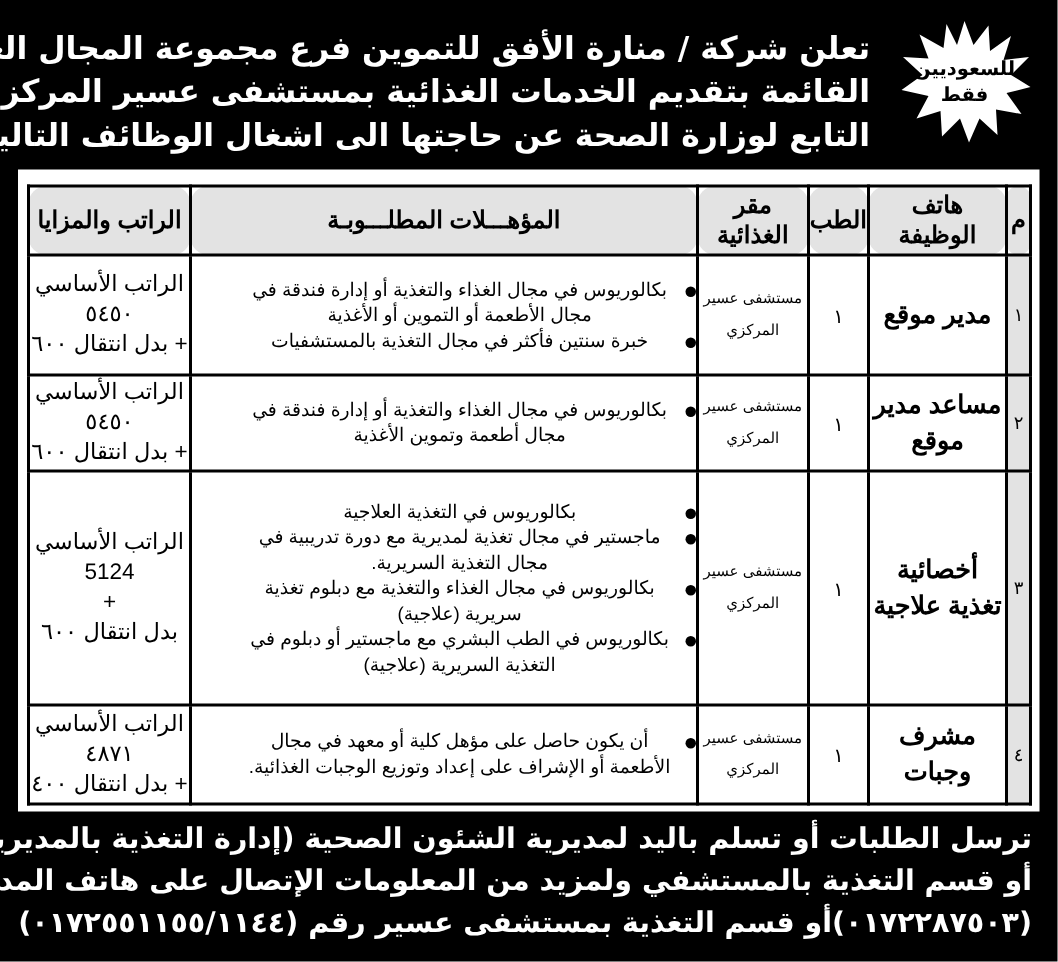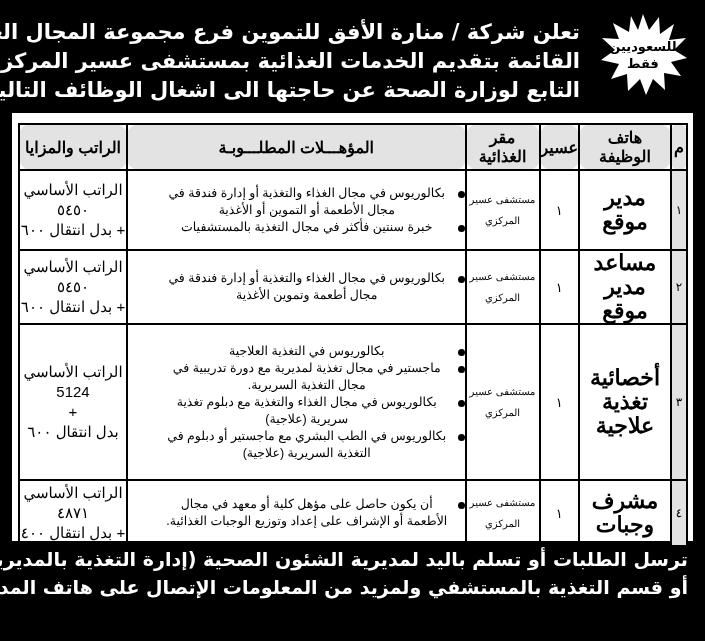--- a/index.html
+++ b/index.html
@@ -34,21 +34,21 @@
     font-family: "Liberation Sans", sans-serif; color: #000;
   }
   table.jobs td, table.jobs th {
     border: 2px solid #000; text-align: center; vertical-align: middle; padding: 0;
   }
   table.jobs th {
     background: #e3e3e3; font-weight: bold; font-size: 16px; height: 44px; border-radius: 12px;
   }
   td.num { background: #e3e3e3; width: 14px; font-size: 12px; }
   th.num-h { width: 14px; }
-  td.title { width: 90px; font-weight: bold; font-size: 22px; line-height: 24px; }
+  td.title { width: 90px; font-weight: bold; font-size: 17px; line-height: 24px; }
   td.count { width: 27px; font-size: 13px; }
   td.loc { width: 72px; font-size: 10px; line-height: 21px; }
   td.quals { text-align: right; padding: 4px 8px 4px 6px; font-size: 12.5px; line-height: 17px; }
   td.salary { width: 106px; font-size: 15px; line-height: 20px; }
   .q-item { position: relative; padding-right: 14px; padding-left: 35px; }
   .q-item::before {
     content: ""; position: absolute; right: 0; top: 6px; width: 7px; height: 7px;
     background: #000; border-radius: 50%;
   }
   .footer {
@@ -77,21 +77,21 @@
     <div>فقط</div>
   </div>
 </div>
 
 <div class="panel">
   <table class="jobs">
     <thead>
       <tr>
         <th class="num-h">م</th>
         <th style="width:90px">هاتف الوظيفة</th>
-        <th style="width:27px">عسير</th>
+        <th style="width:27px">الطب</th>
         <th style="width:72px">مقر الغذائية</th>
         <th>المؤهـــلات المطلـــوبـة</th>
         <th style="width:106px">الراتب والمزايا</th>
       </tr>
     </thead>
     <tbody>
 
       <tr style="height:80px">
         <td class="num">١</td>
         <td class="title">مدير موقع</td>
@@ -156,13 +156,14 @@
           <div>+ بدل انتقال ٤٠٠</div>
         </td>
       </tr>
     </tbody>
   </table>
 </div>
 
 <div class="footer">
   <div>ترسل الطلبات أو تسلم باليد لمديرية الشئون الصحية (إدارة التغذية بالمديرية)</div>
   <div>أو قسم التغذية بالمستشفي ولمزيد من المعلومات الإتصال على هاتف المديرية رقم</div>
+  <div>(٠١٧٢٢٨٧٥٠٣)أو قسم التغذية بمستشفى عسير رقم (٠١٧٢٥٥١١٥٥/١١٤٤)</div>
 </div>
 
 </body></html>

